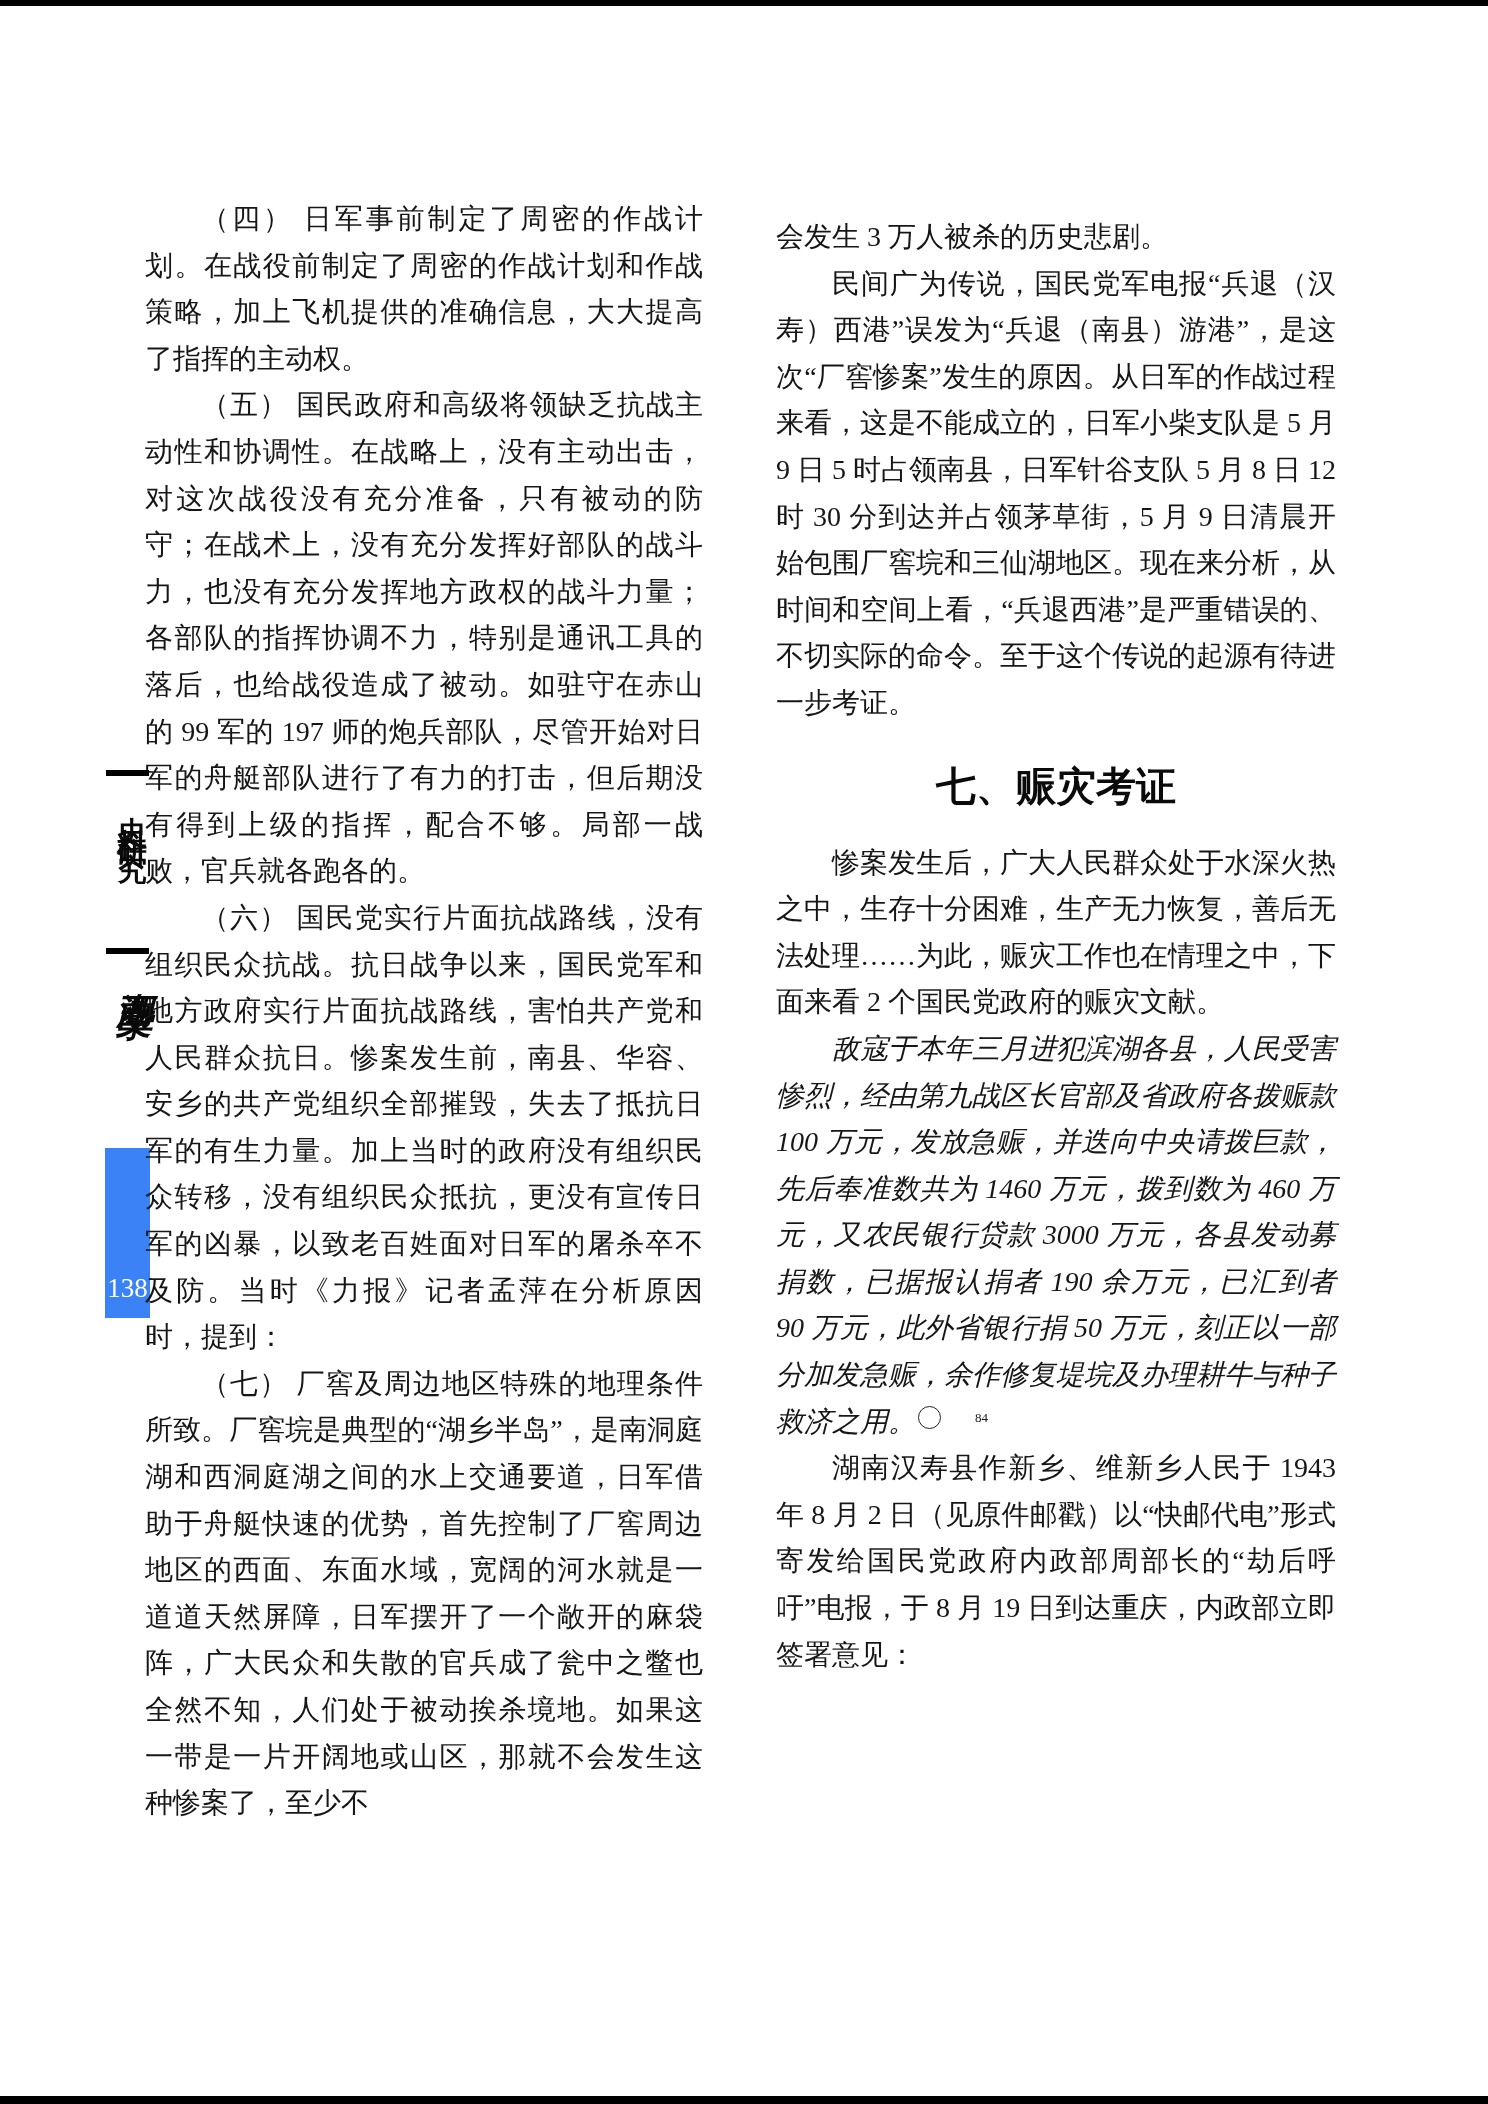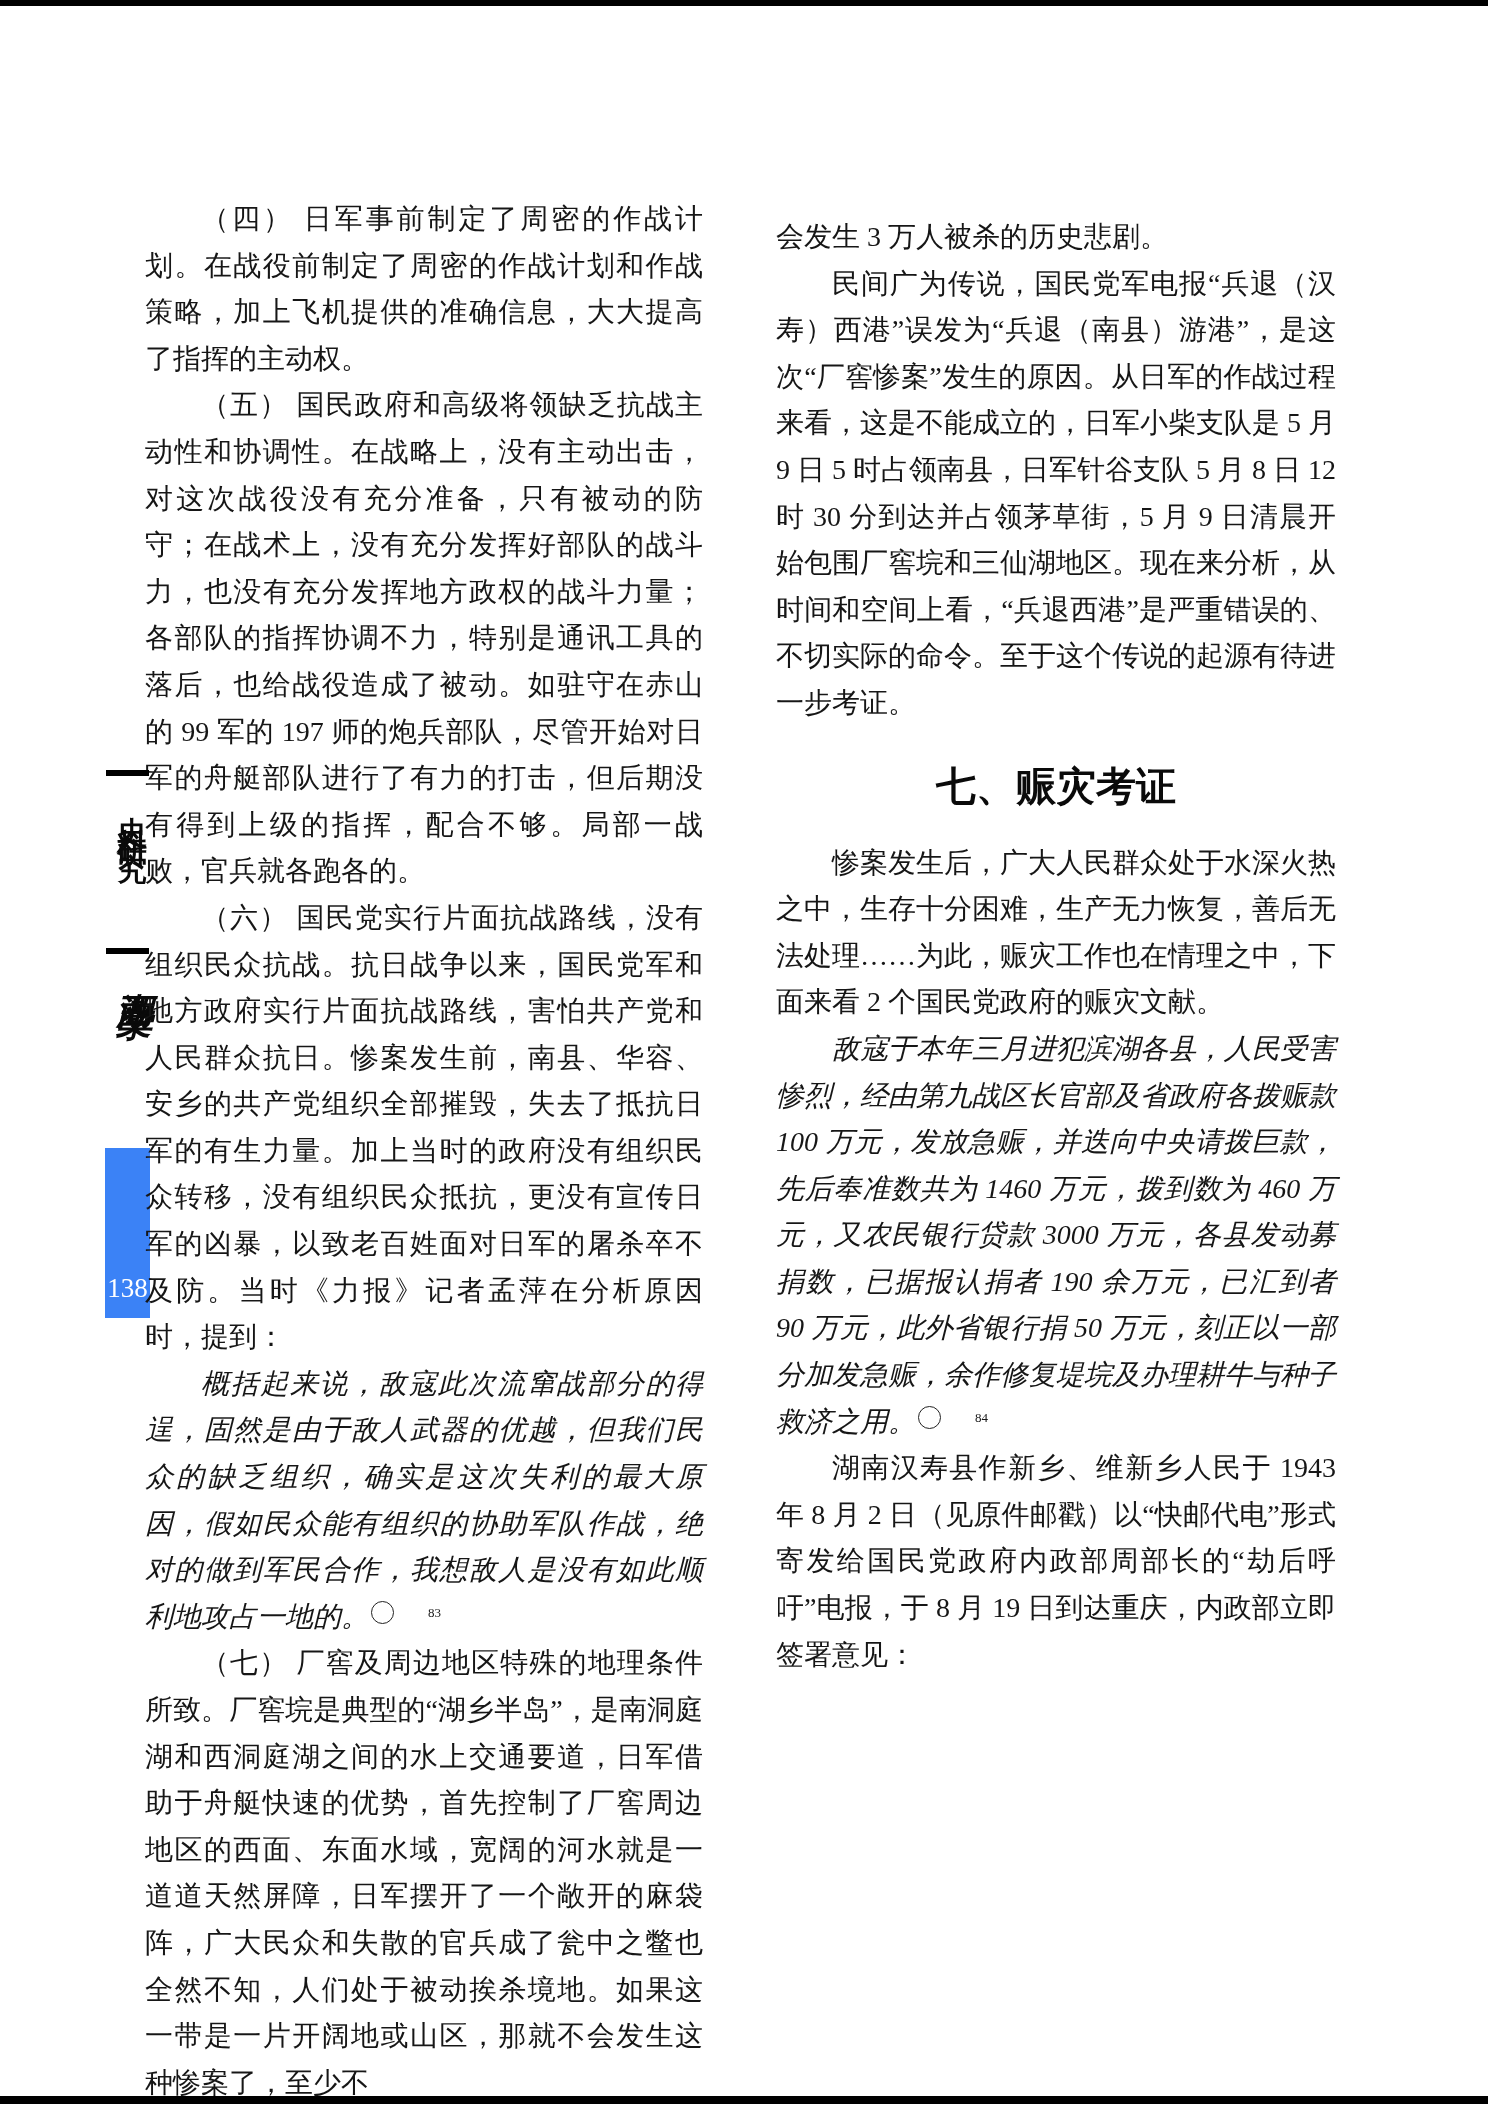--- a/index.html
+++ b/index.html
@@ -75,21 +75,20 @@
   <div class="side-rule rule-2"></div>
   <div class="v-calli">湖西文学</div>
   <div class="page-num-block">
     <span>138</span>
   </div>
 
   <div class="col col-left">
     <p class="indent">（四） 日军事前制定了周密的作战计划。在战役前制定了周密的作战计划和作战策略，加上飞机提供的准确信息，大大提高了指挥的主动权。</p>
     <p class="indent">（五） 国民政府和高级将领缺乏抗战主动性和协调性。在战略上，没有主动出击，对这次战役没有充分准备，只有被动的防守；在战术上，没有充分发挥好部队的战斗力，也没有充分发挥地方政权的战斗力量；各部队的指挥协调不力，特别是通讯工具的落后，也给战役造成了被动。如驻守在赤山的 99 军的 197 师的炮兵部队，尽管开始对日军的舟艇部队进行了有力的打击，但后期没有得到上级的指挥，配合不够。局部一战败，官兵就各跑各的。</p>
     <p class="indent">（六） 国民党实行片面抗战路线，没有组织民众抗战。抗日战争以来，国民党军和地方政府实行片面抗战路线，害怕共产党和人民群众抗日。惨案发生前，南县、华容、安乡的共产党组织全部摧毁，失去了抵抗日军的有生力量。加上当时的政府没有组织民众转移，没有组织民众抵抗，更没有宣传日军的凶暴，以致老百姓面对日军的屠杀卒不及防。当时《力报》记者孟萍在分析原因时，提到：</p>
-    <p class="indent quote"><span>概括起来说，敌寇此次流窜战部分的得逞，固然是由于敌人武器的优越，但我们民众的缺乏组织，确实是这次失利的最大原因，假如民众能有组织的协助军队作战，绝对的做到军民合作，我想敌人是没有如此顺利地攻占一地的。</span><span class="fn-circle">83</span></p>
     <p class="indent">（七） 厂窖及周边地区特殊的地理条件所致。厂窖垸是典型的“湖乡半岛”，是南洞庭湖和西洞庭湖之间的水上交通要道，日军借助于舟艇快速的优势，首先控制了厂窖周边地区的西面、东面水域，宽阔的河水就是一道道天然屏障，日军摆开了一个敞开的麻袋阵，广大民众和失散的官兵成了瓮中之鳖也全然不知，人们处于被动挨杀境地。如果这一带是一片开阔地或山区，那就不会发生这种惨案了，至少不</p>
   </div>
 
   <div class="col col-right">
     <p>会发生 3 万人被杀的历史悲剧。</p>
     <p class="indent">民间广为传说，国民党军电报“兵退（汉寿）西港”误发为“兵退（南县）游港”，是这次“厂窖惨案”发生的原因。从日军的作战过程来看，这是不能成立的，日军小柴支队是 5 月 9 日 5 时占领南县，日军针谷支队 5 月 8 日 12 时 30 分到达并占领茅草街，5 月 9 日清晨开始包围厂窖垸和三仙湖地区。现在来分析，从时间和空间上看，“兵退西港”是严重错误的、不切实际的命令。至于这个传说的起源有待进一步考证。</p>
     <div class="section-heading">七、赈灾考证</div>
     <p class="indent">惨案发生后，广大人民群众处于水深火热之中，生存十分困难，生产无力恢复，善后无法处理……为此，赈灾工作也在情理之中，下面来看 2 个国民党政府的赈灾文献。</p>
     <p class="indent quote"><span>敌寇于本年三月进犯滨湖各县，人民受害惨烈，经由第九战区长官部及省政府各拨赈款 100 万元，发放急赈，并迭向中央请拨巨款，先后奉准数共为 1460 万元，拨到数为 460 万元，又农民银行贷款 3000 万元，各县发动募捐数，已据报认捐者 190 余万元，已汇到者 90 万元，此外省银行捐 50 万元，刻正以一部分加发急赈，余作修复堤垸及办理耕牛与种子救济之用。</span><span class="fn-circle">84</span></p>
     <p class="indent">湖南汉寿县作新乡、维新乡人民于 1943 年 8 月 2 日（见原件邮戳）以“快邮代电”形式寄发给国民党政府内政部周部长的“劫后呼吁”电报，于 8 月 19 日到达重庆，内政部立即签署意见：</p>

